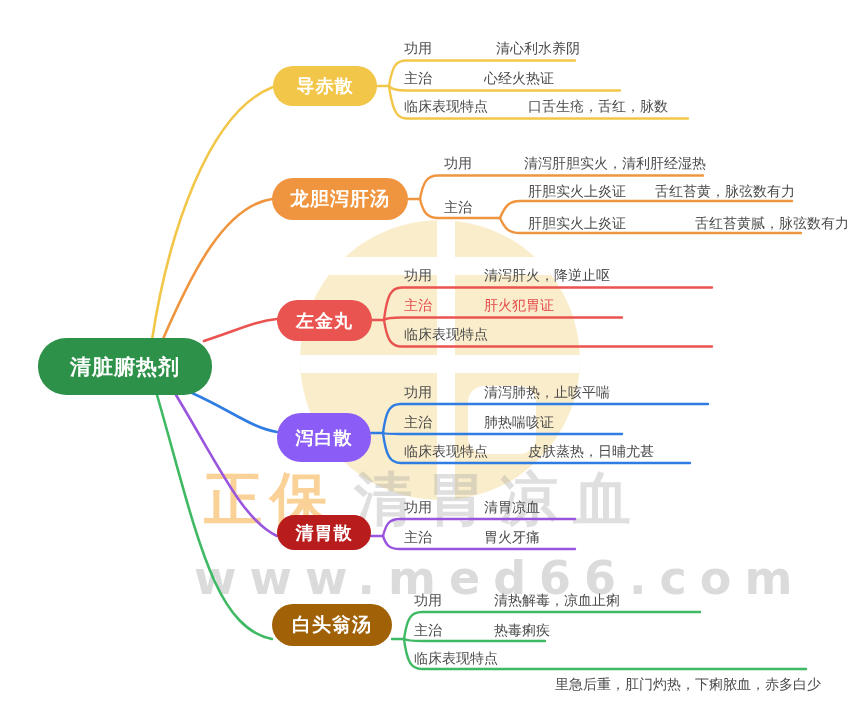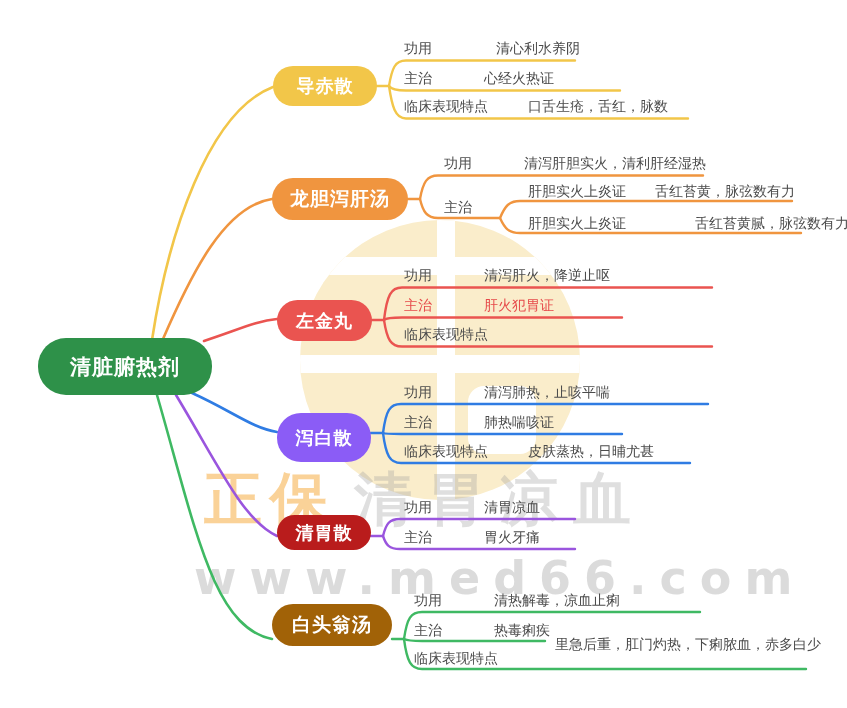--- a/index.html
+++ b/index.html
@@ -154,15 +154,15 @@
   <div class="lbl" style="left:484px;top:499px;">清胃凉血</div>
   <div class="lbl" style="left:404px;top:529px;">主治</div>
   <div class="lbl" style="left:484px;top:529px;">胃火牙痛</div>
 
   <div class="pill" style="left:272px;top:604px;width:120px;height:42px;background:#a16207;font-size:19px;">白头翁汤</div>
   <div class="lbl" style="left:414px;top:592px;">功用</div>
   <div class="lbl" style="left:494px;top:592px;">清热解毒，凉血止痢</div>
   <div class="lbl" style="left:414px;top:622px;">主治</div>
   <div class="lbl" style="left:494px;top:622px;">热毒痢疾</div>
   <div class="lbl" style="left:414px;top:650px;">临床表现特点</div>
-  <div class="lbl" style="left:555px;top:636px;text-align:right;">里急后重，肛门灼热，下痢脓血，赤多白少</div>
+  <div class="lbl" style="left:555px;top:676px;text-align:right;">里急后重，肛门灼热，下痢脓血，赤多白少</div>
 
 </div>
 
 </body></html>

